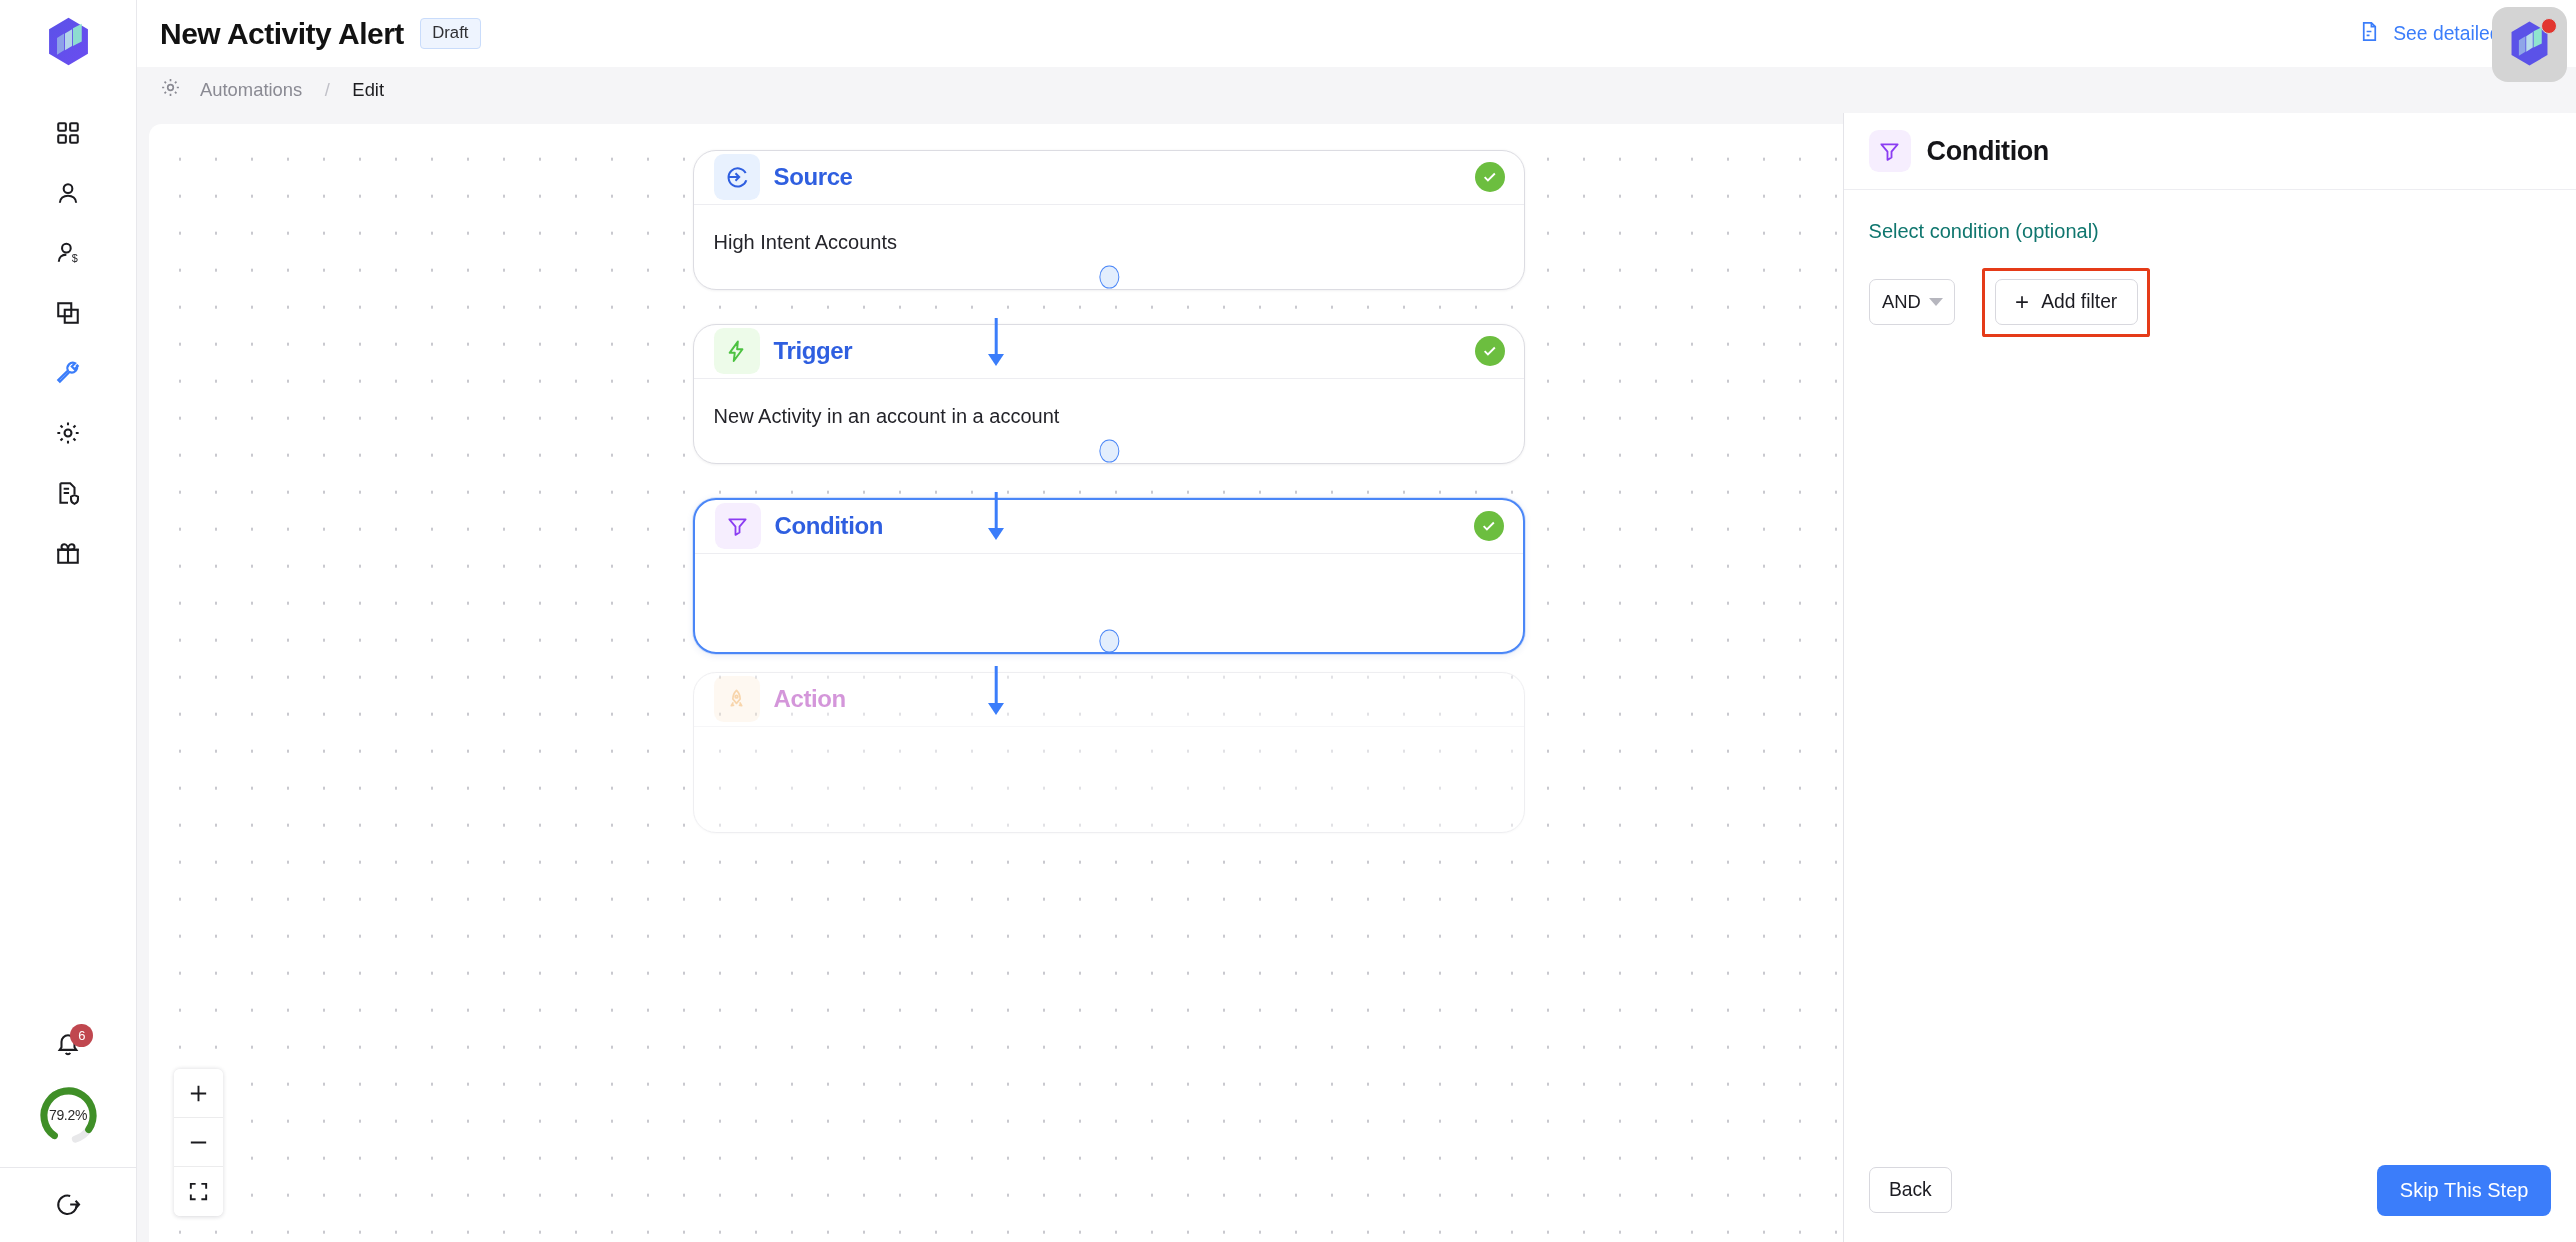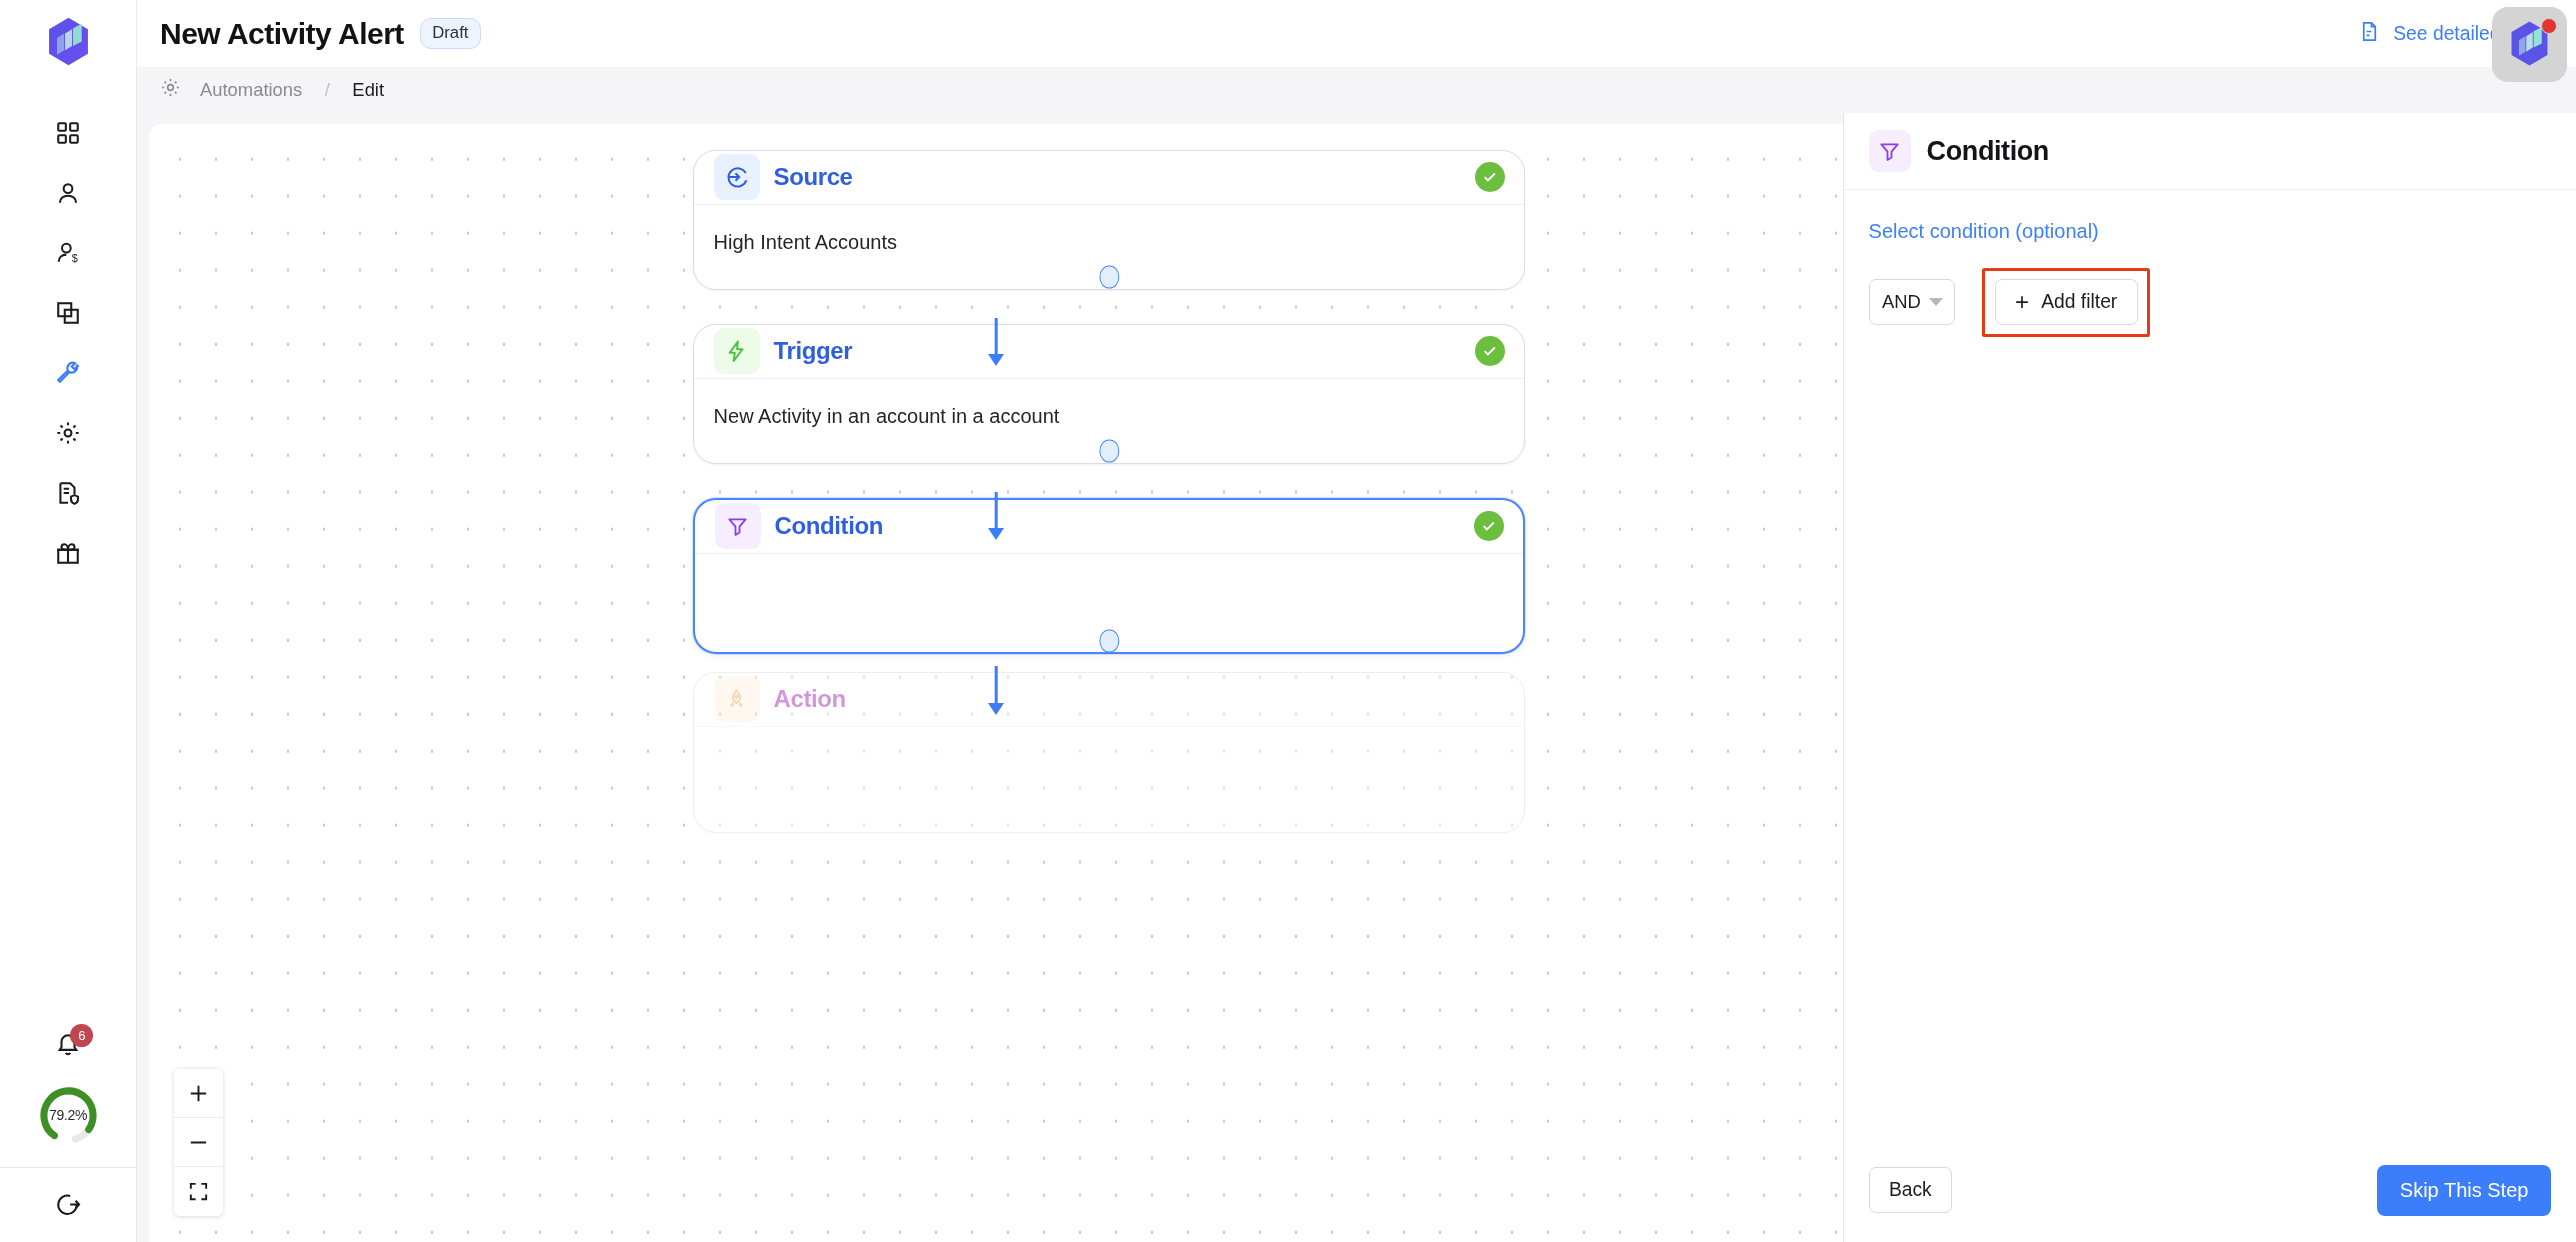--- a/index.html
+++ b/index.html
@@ -64,21 +64,21 @@
     padding: 0 23px 0 23px;
     position: relative;
   }
   .page-title {
     font-size: 30px; font-weight: bold; color: #121212;
     letter-spacing: -0.5px;
   }
   .draft-badge {
     margin-left: 16px;
     border: 0.9px solid #c9dcfb; background: #eef4fe;
-    color: #2f2f33; border-radius: 11px;
+    color: #2f2f33; border-radius: 4px;
     font-size: 16.7px; padding: 4.4px 11.4px 5.3px 11.4px;
   }
   .topbar-right {
     margin-left: auto; display: flex; align-items: center; gap: 12.3px;
     color: #3b7dfa; font-size: 19.3px; cursor: pointer;
     white-space: nowrap; overflow: hidden;
     max-width: 474px;
   }
   .topbar-right .lbl { overflow: hidden; }
 
@@ -207,21 +207,21 @@
     border-bottom: 0.9px solid #ededf1;
   }
   .sp-ico {
     width: 42px; height: 42px; border-radius: 9.7px;
     background: #f6eefe;
     display: flex; align-items: center; justify-content: center;
     margin-right: 16px; flex: 0 0 42px;
   }
   .sp-title { font-size: 27px; font-weight: bold; color: #141418; letter-spacing: -0.4px; }
   .sp-content { flex: 1; padding: 30px 24.6px 0 24.6px; }
-  .sp-sub { font-size: 20px; color: #3b82f6; margin-bottom: 24.6px; }
+  .sp-sub { font-size: 20px; color: #0f766e; margin-bottom: 24.6px; }
   .sp-row { display: flex; align-items: center; gap: 8px; }
 
   .and-select {
     width: 86px; height: 46px;
     border: 0.9px solid #d8d8de; border-radius: 7px;
     background: #fff;
     display: flex; align-items: center; justify-content: space-between;
     padding: 0 10.5px 0 12.3px; cursor: pointer;
     font-size: 18.4px; color: #1c1c22;
   }

